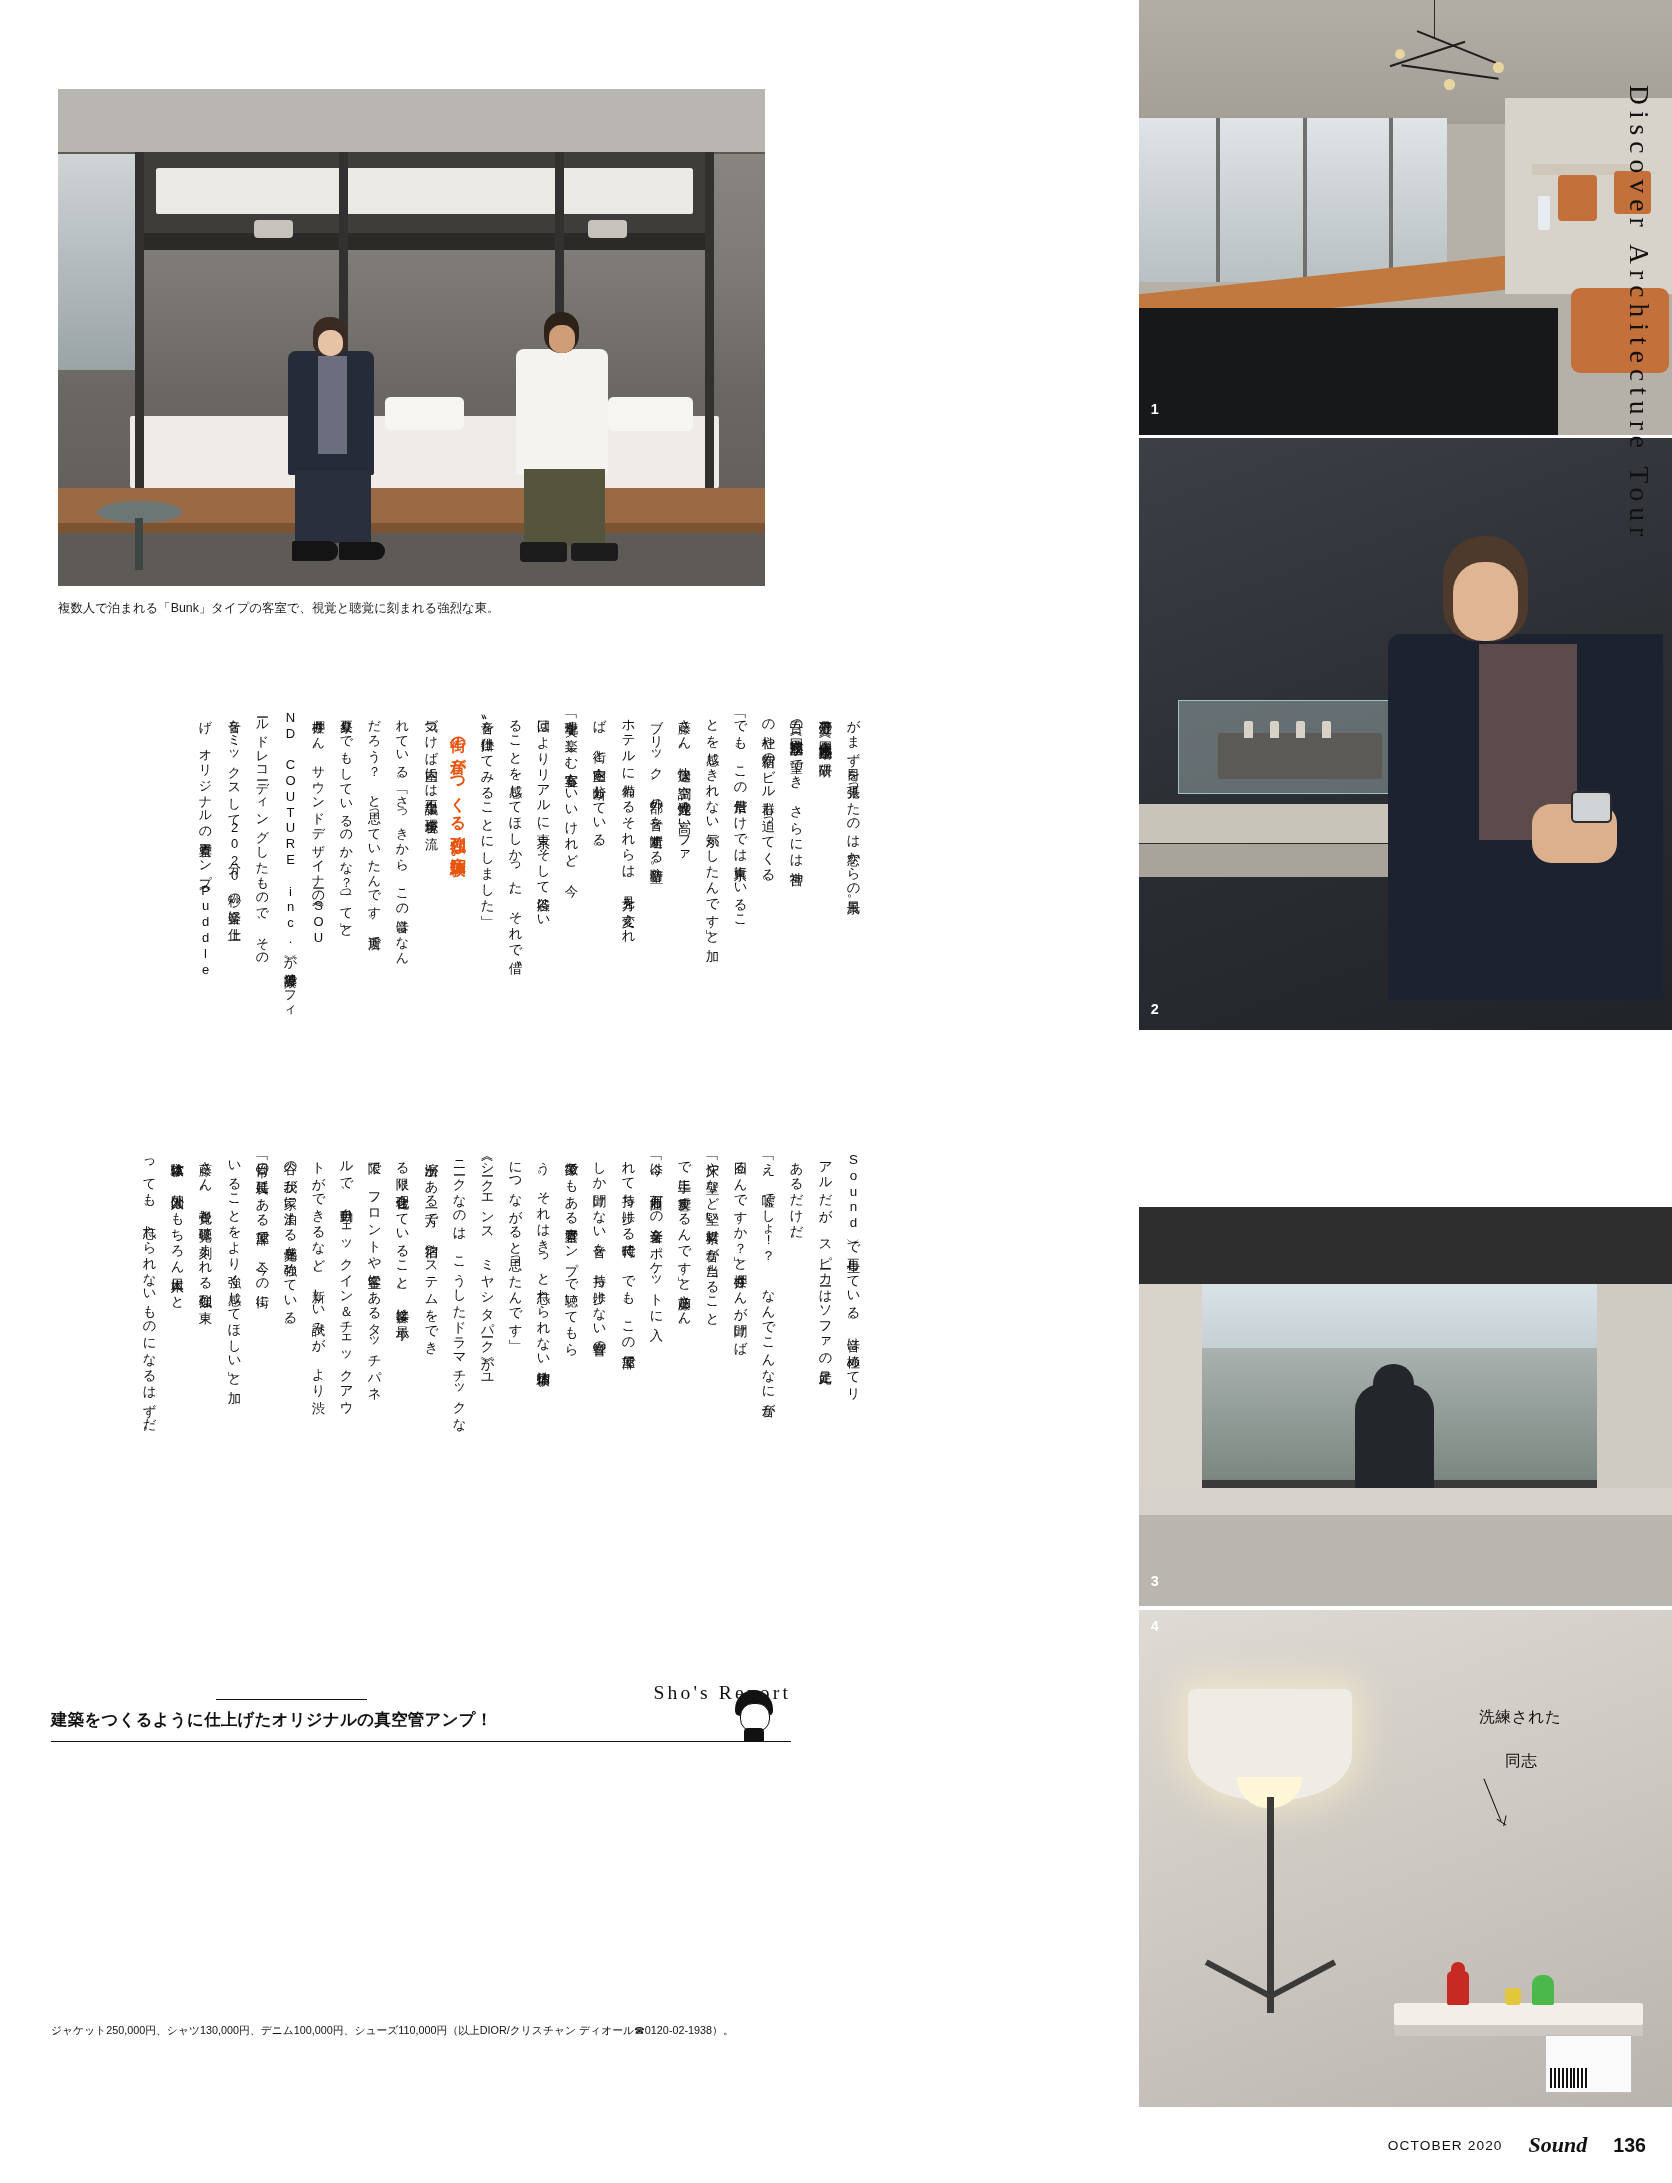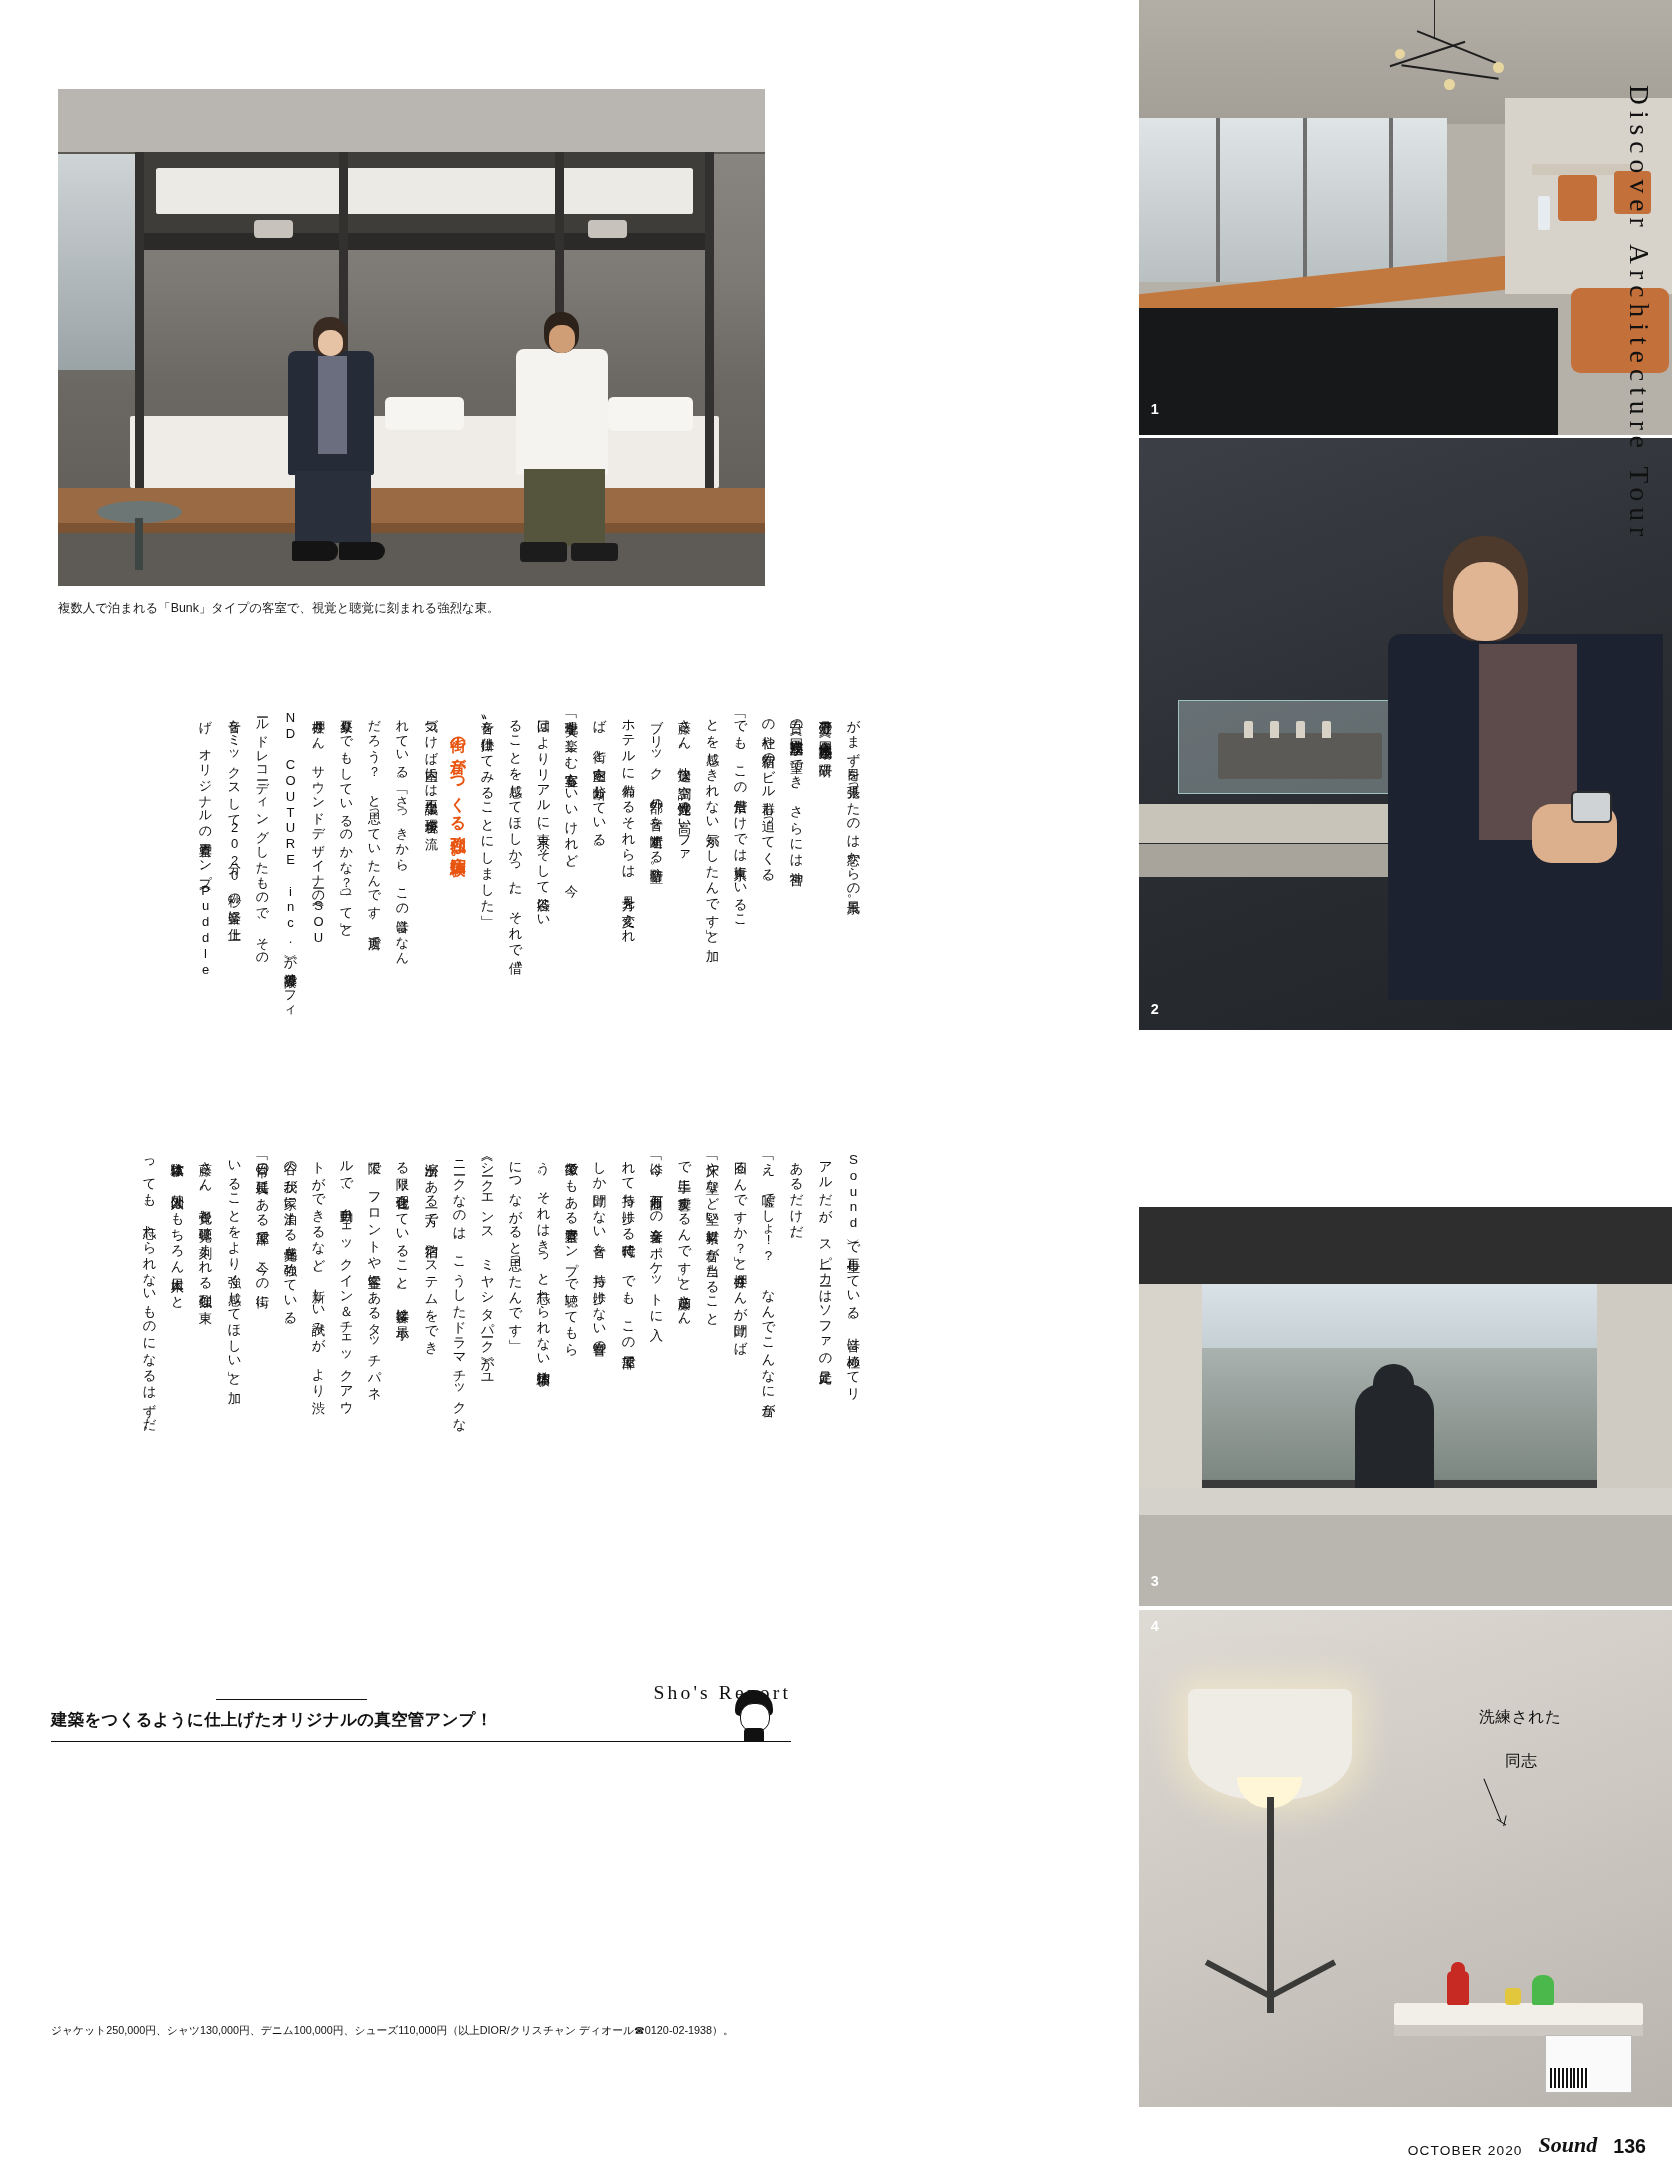--- a/index.html
+++ b/index.html
@@ -141,21 +141,21 @@
   .ph4 .hand-note{position:absolute;left:340px;top:97px;font-size:15.7px;color:#111;font-family:"DejaVu Sans",sans-serif;letter-spacing:0.04em;}
   .ph4 .hand-note2{position:absolute;left:366px;top:141px;font-size:15.7px;color:#111;letter-spacing:0.04em;}
   .ph4 .arrow{position:absolute;left:353px;top:167px;width:1.3px;height:46px;background:#111;transform:rotate(-22deg);}
   .ph4 .arrow:after{content:"";position:absolute;left:-4.6px;bottom:-1.3px;width:10.5px;height:1.3px;background:#111;transform:rotate(55deg);}
   .ph4 .arrow:before{content:"";position:absolute;left:-1.3px;bottom:-1.3px;width:10.5px;height:1.3px;background:#111;transform:rotate(125deg);}
 
   
   .rtitle{position:absolute;right:17px;top:85px;writing-mode:vertical-rl;font-family:"Liberation Serif",serif;font-size:27.5px;letter-spacing:0.22em;color:#111;font-weight:400;}
 
   
-  .footer{position:absolute;right:26px;bottom:25px;display:flex;align-items:flex-end;gap:16px;}
+  .footer{position:absolute;right:26px;bottom:25px;display:flex;align-items:center;gap:26px;}
   .footer .date{font-size:13.7px;letter-spacing:0.08em;color:#111;}
   .footer .casa{font-family:"Liberation Serif",serif;font-style:italic;font-size:22px;font-weight:bold;color:#111;}
   .footer .pg{font-size:19.6px;font-weight:bold;color:#111;}
 </style>
 </head>
 <body>
 
 <div class="page">
 
   <div class="hero-photo">

